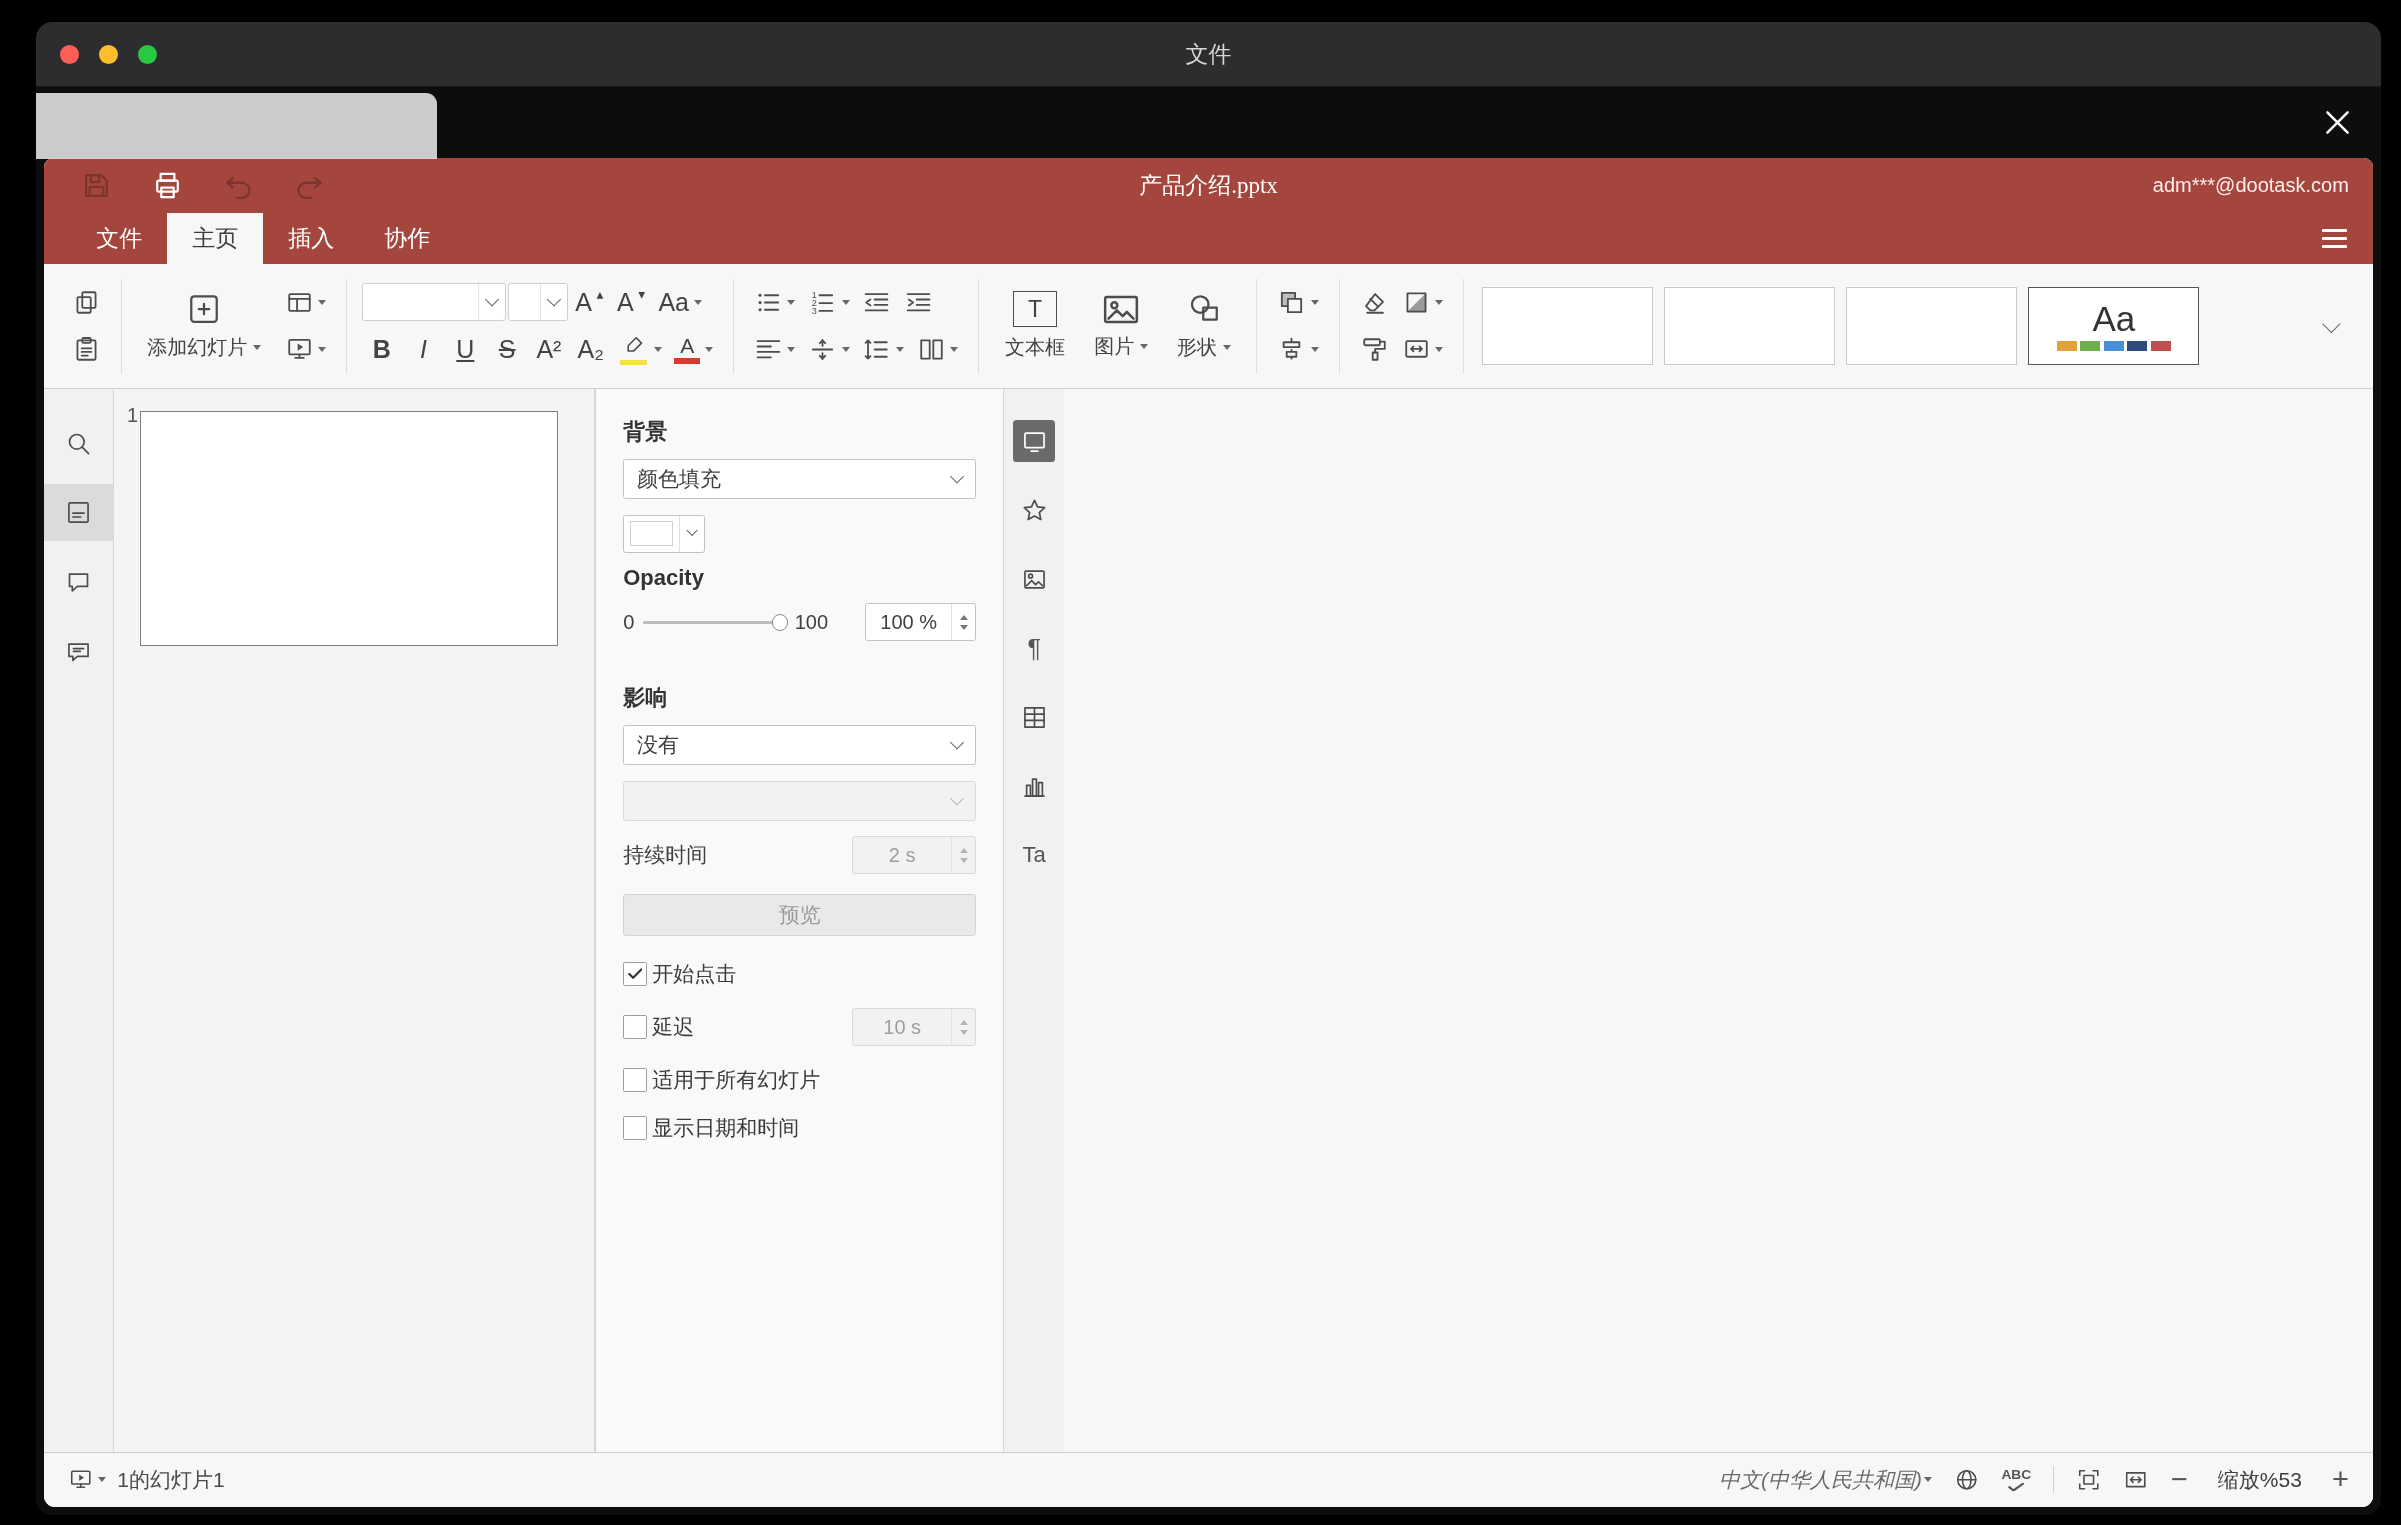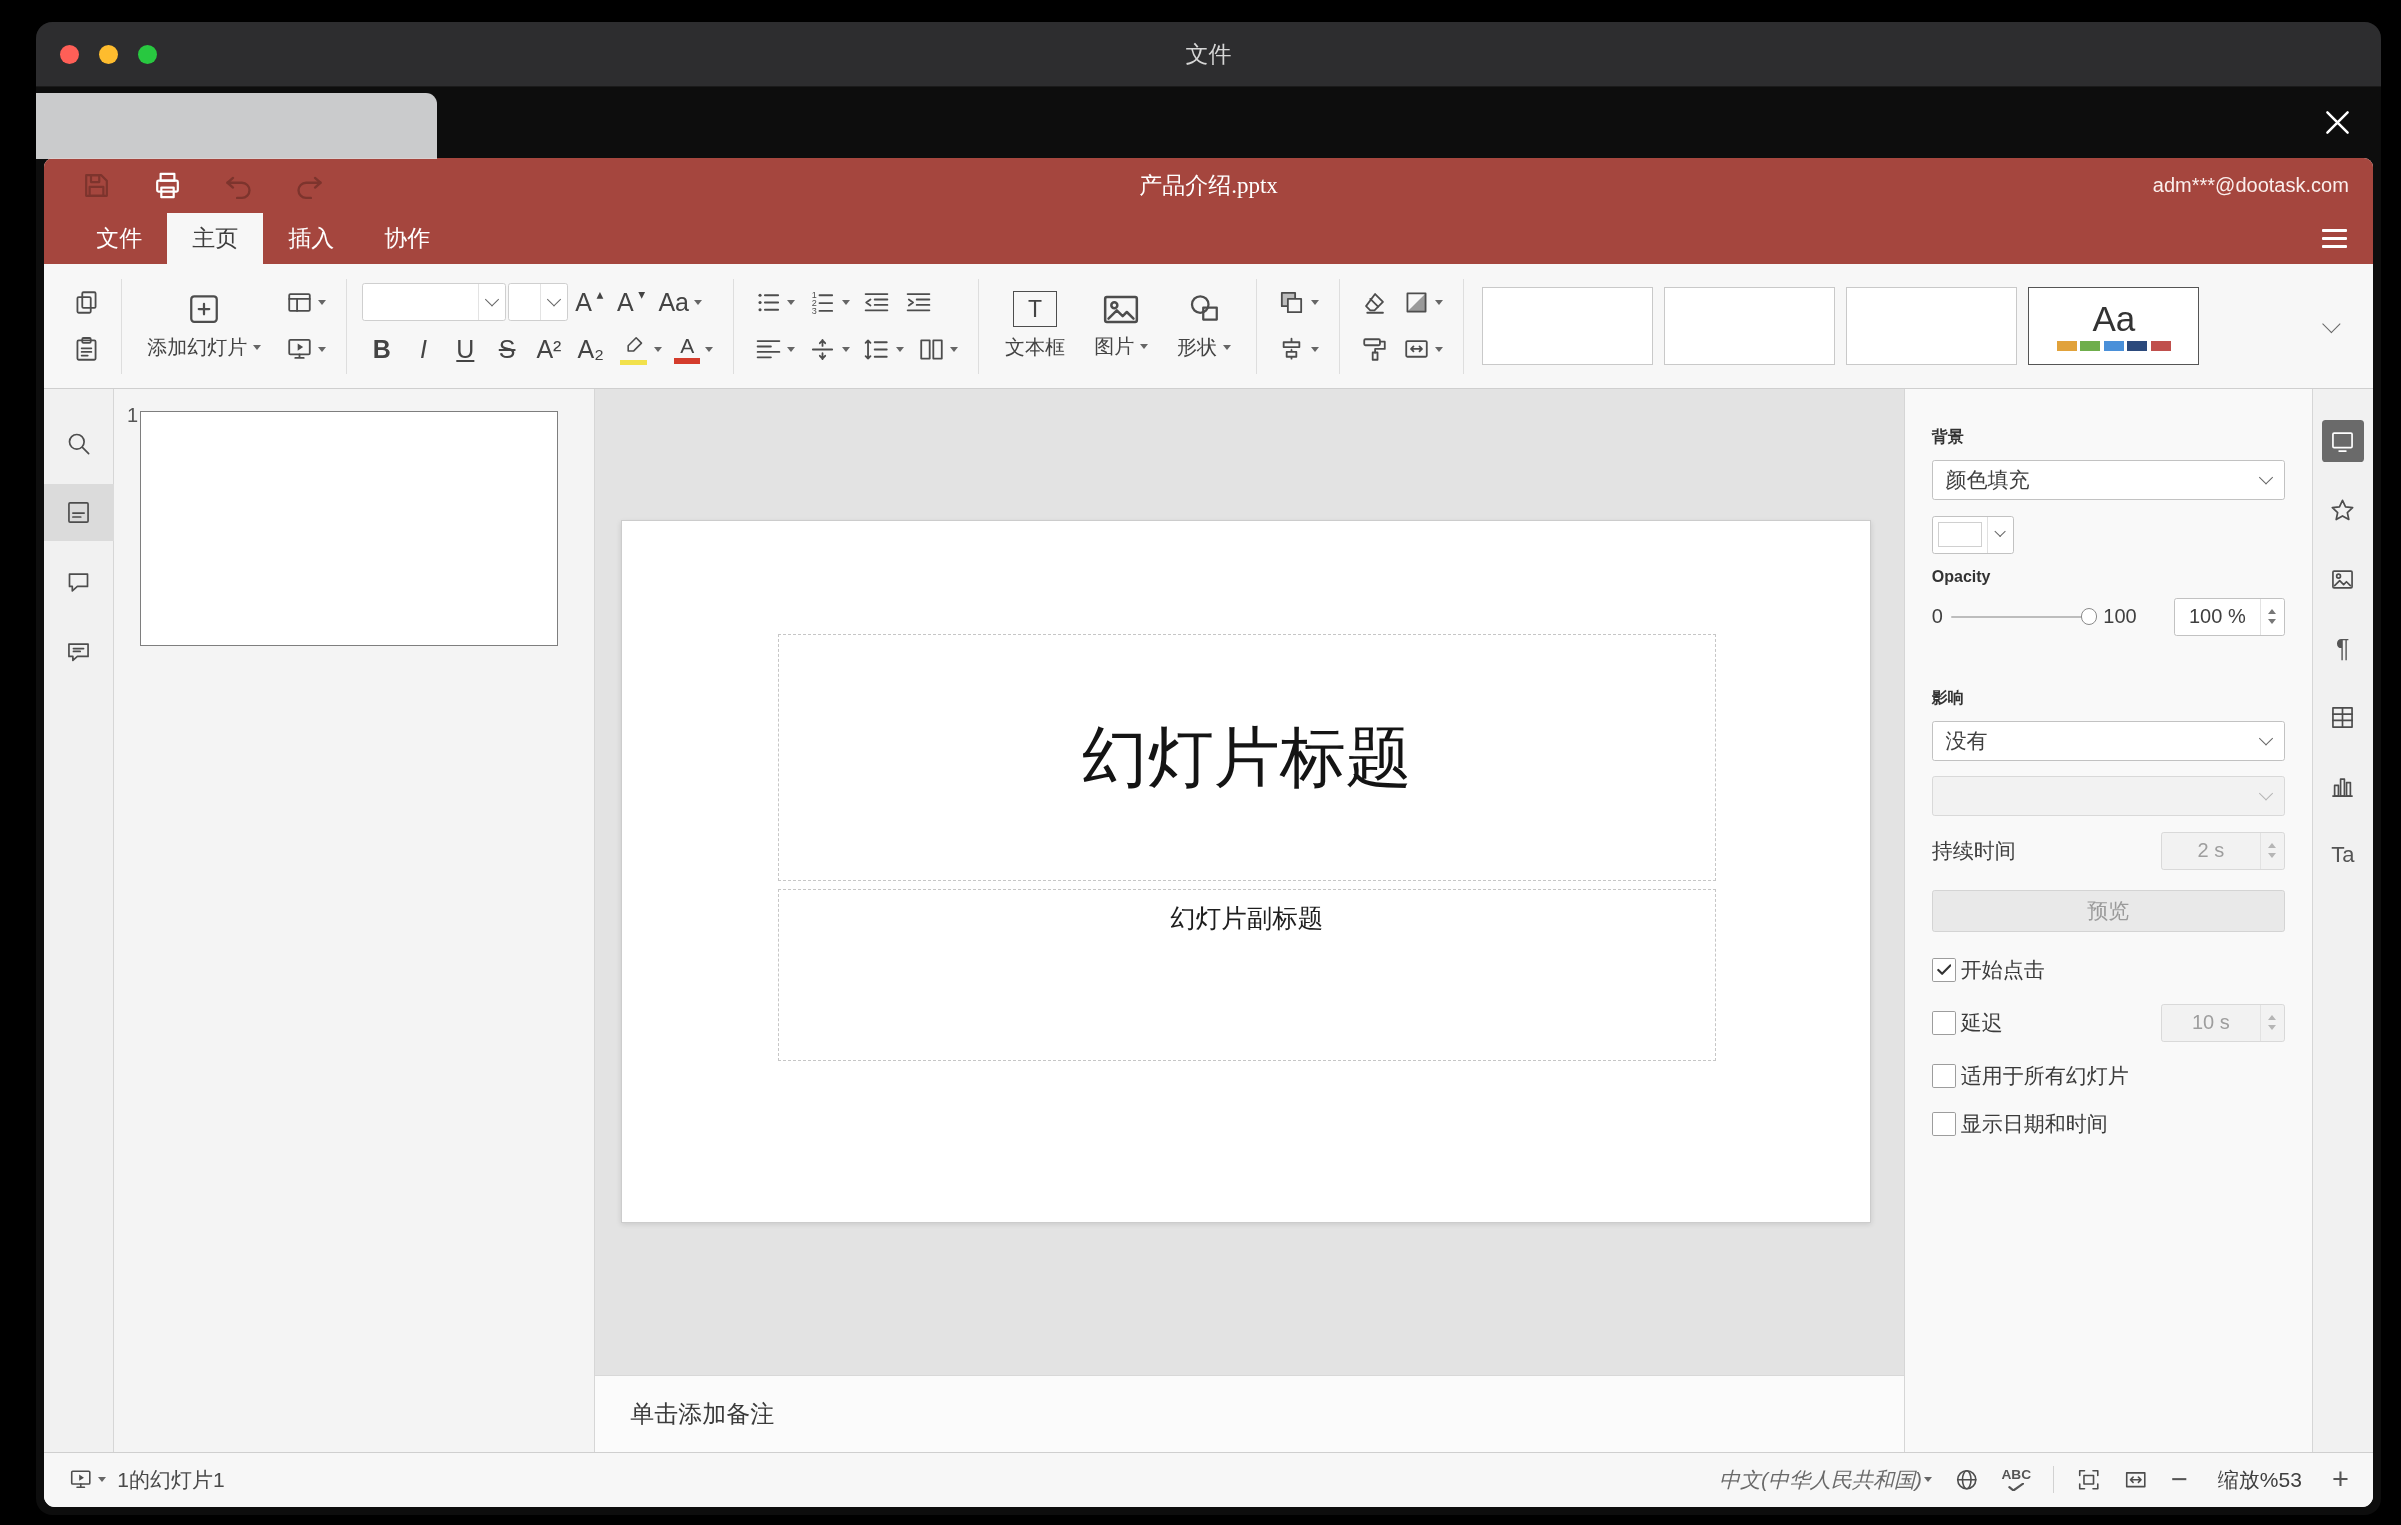--- a/index.html
+++ b/index.html
@@ -109,21 +109,21 @@
   .ph-title { left:156px; top:113px; width:938px; height:247px; display:flex; align-items:center;
               justify-content:center; font-size:66px; color:#141414; }
   .ph-sub { left:156px; top:368px; width:938px; height:172px; display:flex; justify-content:center;
             align-items:flex-start; padding-top:11px; font-size:25.5px; color:#1e1e1e; }
   .notes { height:77px; flex:none; background:#fbfbfb; border-top:0.9px solid #d8d8d8;
            display:flex; align-items:center; padding-left:35px; font-size:24px; color:#3b3b3b; }
 
   
   .right-panel { width:408px; flex:none; background:#f9f9f9; border-left:0.9px solid #d6d6d6;
                  padding:24px 27px 0; font-size:21px; color:#3f3f3f; overflow:hidden; }
-  .rp-label { font-weight:700; font-size:16px; color:#333; margin:14px 0 12px; }
+  .rp-label { font-weight:700; font-size:22px; color:#333; margin:4px 0 12px; }
   .rp-gap { height:20px; }
   .select { height:40px; background:#fff; border:0.9px solid #c2c2c2; border-radius:2.7px;
             display:flex; align-items:center; justify-content:space-between; padding:0 12.8px;
             margin-bottom:15.5px; font-size:21px; color:#3f3f3f; }
   .select.disabled { background:#f2f2f2; border-color:#d9d9d9; color:#9a9a9a; }
   .select.disabled .chv { border-color:#b5b5b5; }
   .color-select { width:82px; height:38px; background:#fff; border:0.9px solid #c2c2c2; border-radius:2.7px;
                   display:flex; margin-bottom:12.8px; }
   .cs-swatch { flex:1; margin:5.5px; background:#ffffff; border:0.9px solid #d0d0d0; }
   .cs-btn { width:25.5px; border-left:0.9px solid #e0e0e0; display:flex; align-items:center; justify-content:center; }
@@ -557,35 +557,20 @@
                 <path d="M7.5 8.5h9M7.5 11h6"></path>
               </svg>
         </button>
       </div>
 
       <div class="thumbs">
         <span class="thumb-num">1</span>
         <div class="thumb"></div>
       </div>
 
-      <div class="canvas-col">
-        <div class="canvas">
-          <div class="slide">
-            <div class="ph ph-title">
-                  <span>幻灯片标题</span>
-                </div>
-            <div class="ph ph-sub">
-                  <span>幻灯片副标题</span>
-                </div>
-          </div>
-        </div>
-        <div class="notes">
-              <span>单击添加备注</span>
-            </div>
-      </div>
 
       <div class="right-panel">
         <div class="rp-label">背景</div>
         <div class="select">
           <span>颜色填充</span>
               <i class="chv"></i>
         </div>
         <div class="color-select">
           <span class="cs-swatch"></span>
           <span class="cs-btn">

